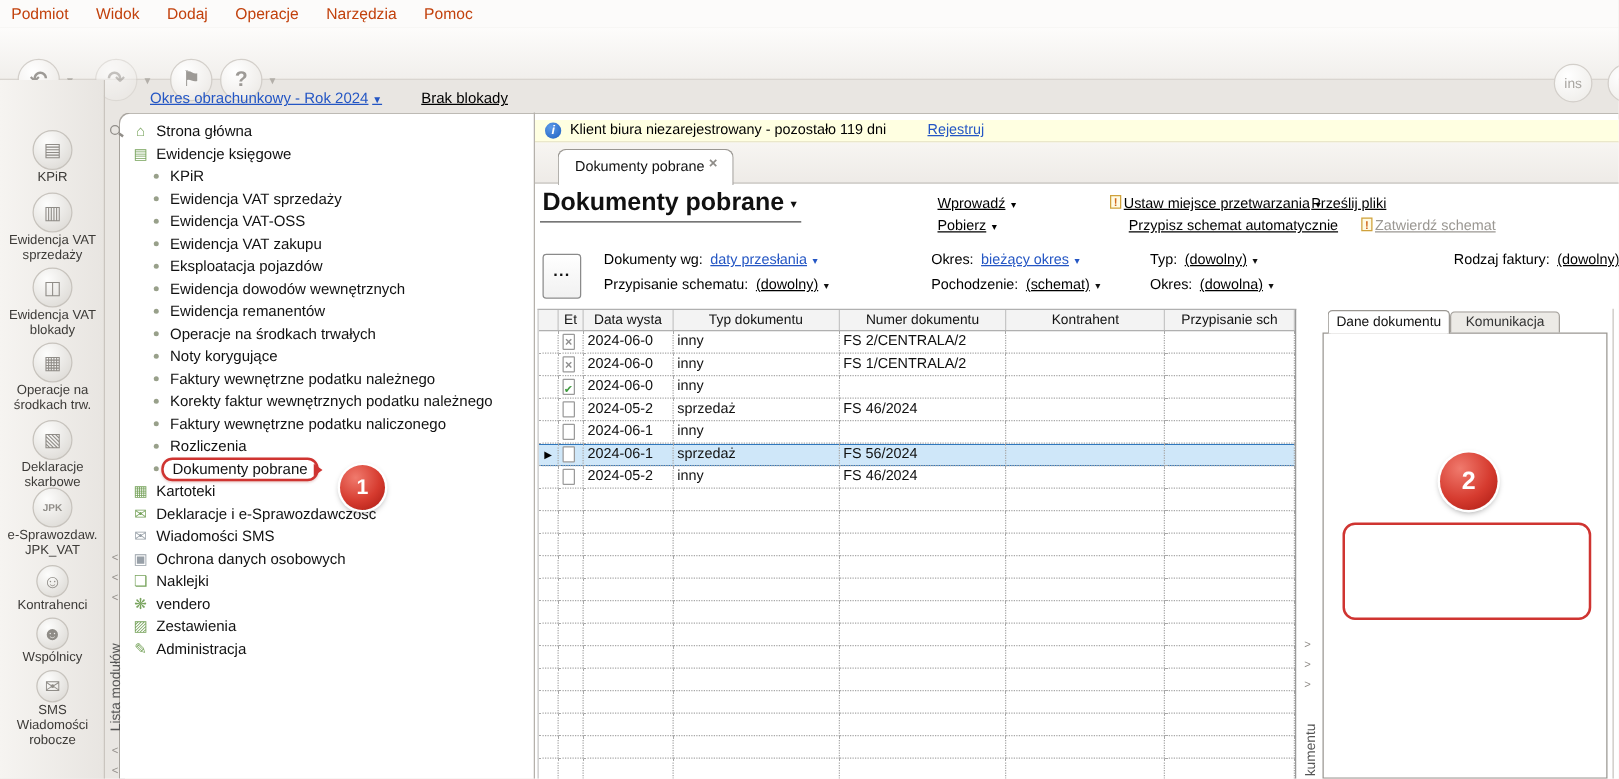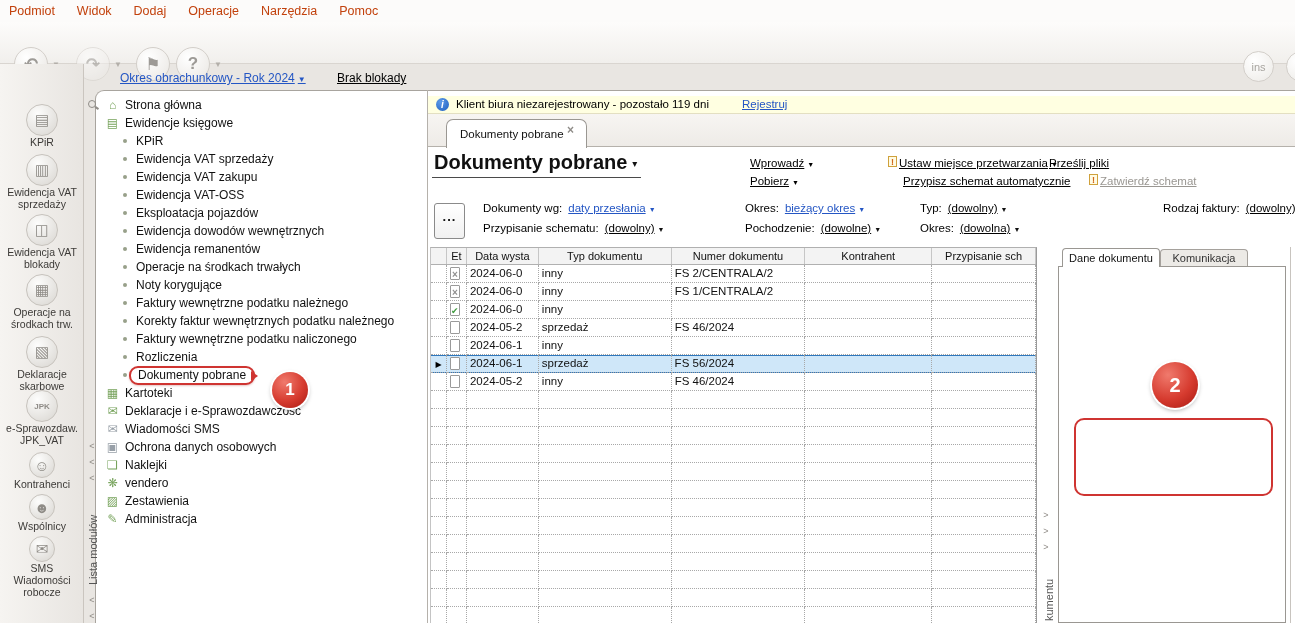--- a/index.html
+++ b/index.html
@@ -275,25 +275,25 @@
       <div class="tree-row">
         <span class="tree-bullet"></span>
         <span class="tree-label1">KPiR</span>
       </div>
       <div class="tree-row">
         <span class="tree-bullet"></span>
         <span class="tree-label1">Ewidencja VAT sprzedaży</span>
       </div>
       <div class="tree-row">
         <span class="tree-bullet"></span>
+        <span class="tree-label1">Ewidencja VAT-OSS</span>
+      </div>
+      <div class="tree-row">
+        <span class="tree-bullet"></span>
         <span class="tree-label1">Ewidencja VAT zakupu</span>
-      </div>
-      <div class="tree-row">
-        <span class="tree-bullet"></span>
-        <span class="tree-label1">Ewidencja VAT-OSS</span>
       </div>
       <div class="tree-row">
         <span class="tree-bullet"></span>
         <span class="tree-label1">Eksploatacja pojazdów</span>
       </div>
       <div class="tree-row">
         <span class="tree-bullet"></span>
         <span class="tree-label1">Ewidencja dowodów wewnętrznych</span>
       </div>
       <div class="tree-row">
@@ -387,21 +387,21 @@
   <a class="hdr-link" style="left:1049px;top:157px;">Prześlij pliki</a>
   <span class="excl-badge" style="left:1089px;top:174px;">!</span>
   <a class="hdr-link disabled" style="left:1100px;top:175px;">Zatwierdź schemat</a>
 
   <div id="more-btn">...</div>
   <span class="filter blue" style="left:483px;top:202px;"><span class="flabel">Dokumenty wg:</span><a class="fvalue">daty przesłania</a><span class="fcaret">▼</span></span>
   <span class="filter blue" style="left:745px;top:202px;"><span class="flabel">Okres:</span><a class="fvalue">bieżący okres</a><span class="fcaret">▼</span></span>
   <span class="filter" style="left:920px;top:202px;"><span class="flabel">Typ:</span><a class="fvalue">(dowolny)</a><span class="fcaret">▼</span></span>
   <span class="filter" style="left:1163px;top:202px;"><span class="flabel">Rodzaj faktury:</span><a class="fvalue">(dowolny)</a></span>
   <span class="filter" style="left:483px;top:222px;"><span class="flabel">Przypisanie schematu:</span><a class="fvalue">(dowolny)</a><span class="fcaret">▼</span></span>
-  <span class="filter" style="left:745px;top:222px;"><span class="flabel">Pochodzenie:</span><a class="fvalue">(dowolne)</a><span class="fcaret">▼</span></span>
+  <span class="filter" style="left:745px;top:222px;"><span class="flabel">Pochodzenie:</span><a class="fvalue">(schemat)</a><span class="fcaret">▼</span></span>
   <span class="filter" style="left:920px;top:222px;"><span class="flabel">Okres:</span><a class="fvalue">(dowolna)</a><span class="fcaret">▼</span></span>
 
   <div id="table">
       <div class="trow head">
         <div class="th" style="width: 16px;"></div>
         <div class="th" style="width: 20px;">Et</div>
         <div class="th" style="width: 72px;">Data wysta</div>
         <div class="th" style="width: 133px;">Typ dokumentu</div>
         <div class="th" style="width: 134px;">Numer dokumentu</div>
         <div class="th" style="width: 127px;">Kontrahent</div>

